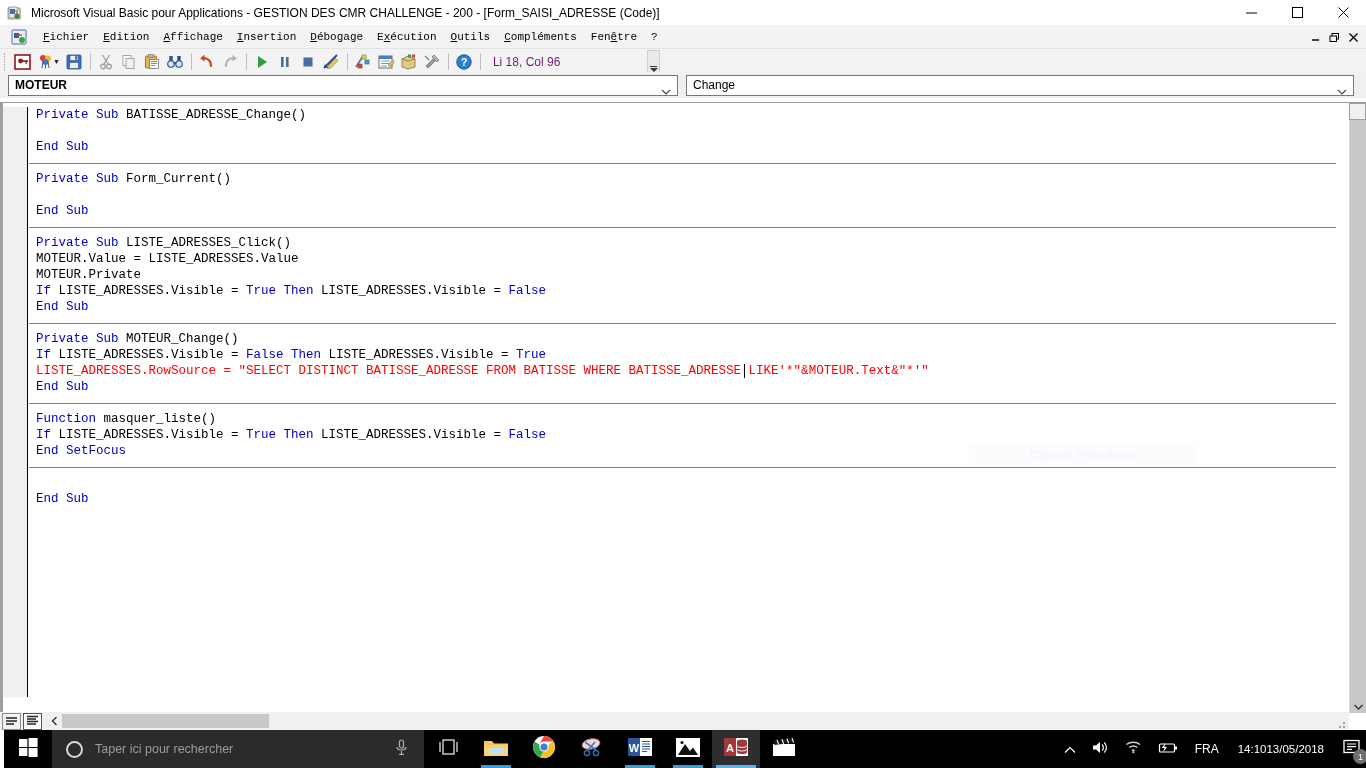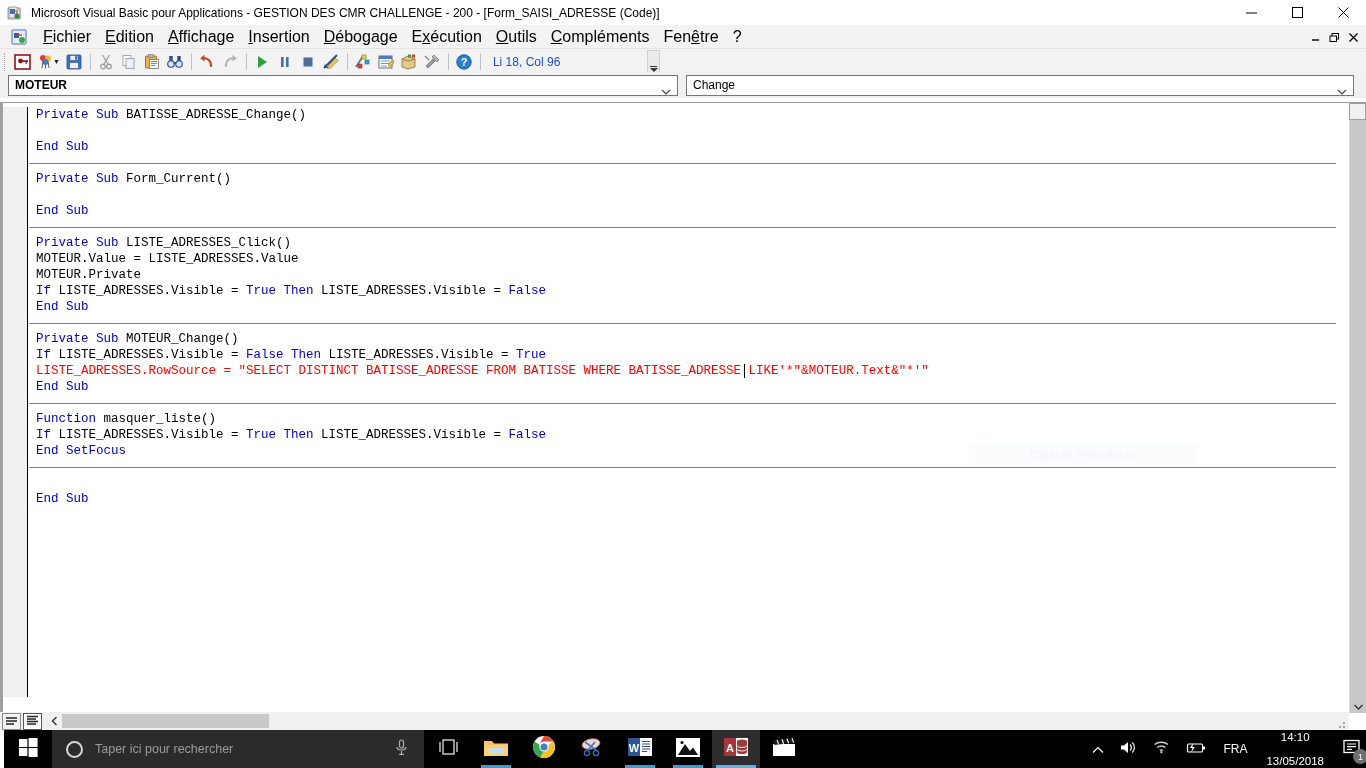--- a/index.html
+++ b/index.html
@@ -44,22 +44,22 @@
     position: absolute; left: 0; top: 25px; width: 1366px; height: 24px;
     background: #f3f3f3;
     border-bottom: 1px solid #e3e3e3;
     display: flex; align-items: center;
   }
   .menu-app-icon {
     width: 18px; height: 18px; margin-left: 10px; margin-right: 8px;
     position: relative; flex: none;
   }
   .menu-item {
-    font-size: 16px; color: #000; padding: 2px 7px; white-space: nowrap;
-    font-family: Liberation Sans, sans-serif;
+    font-size: 11px; color: #000; padding: 2px 7px; white-space: nowrap;
+    font-family: Liberation Mono, monospace;
   }
   .menu-item u { text-decoration: underline; }
   .mdi-controls {
     position: absolute; right: 4px; top: 0; height: 24px;
     display: flex; align-items: center; gap: 2px;
   }
   .mdi-btn {
     width: 17px; height: 20px; display: flex; align-items: center; justify-content: center;
     color: #000;
   }
@@ -75,21 +75,21 @@
     width: 4px; height: 18px; margin-left: 4px; margin-right: 3px;
     border-left: 1px dotted #a0a0a0;
   }
   .tb-btn {
     width: 23px; height: 22px; display: flex; align-items: center; justify-content: center;
     flex: none;
   }
   .tb-sep { width: 1px; height: 17px; background: #c0c0c0; margin: 0 4px; flex: none; }
   .tb-caret { font-size: 7px; color: #222; margin-left: -4px; margin-right: 3px; }
   .tb-status {
-    font-size: 12px; color: #1d4ed8; margin-left: 8px; white-space: nowrap;
+    font-size: 12px; color: #701a75; margin-left: 8px; white-space: nowrap;
     font-family: "Liberation Sans", sans-serif;
   }
   .tb-overflow {
     position: absolute; right: 706px; top: 1px; width: 13px; height: 24px;
     background: #eaeaea; border: 1px solid #cfcfcf;
     display: flex; flex-direction: column; align-items: center; justify-content: flex-end;
     padding-bottom: 1px;
   }
   .tb-overflow .bar { width: 7px; height: 1px; background: #333; margin-bottom: 1px; }
   .tb-overflow .tri {
@@ -234,21 +234,21 @@
   .tb-app.active::after { background: #5fb3e8; left: 4px; width: 40px; }
   .tray {
     margin-left: auto; display: flex; align-items: center; height: 38px; padding-right: 0px;
   }
   .tray-icon {
     padding: 0 8px; display: flex; align-items: center; justify-content: center;
     height: 38px; color: #fff;
   }
   .tray-lang { font-size: 12px; color: #fff; padding: 0 9px; font-family: "Liberation Sans", sans-serif; }
   .tray-clock {
-    display: flex; flex-direction: column; align-items: center; justify-content: space-between;
+    display: flex; flex-direction: row; align-items: center; justify-content: space-between;
     color: #fff; font-size: 11.5px; line-height: 14px; padding: 0 10px; height: 38px;
     font-family: "Liberation Sans", sans-serif;
   }
   .tray-notif {
     width: 36px; height: 38px; display: flex; align-items: center; justify-content: center;
     position: relative;
   }
   .notif-badge {
     position: absolute; right: 2px; bottom: 4px; width: 15px; height: 15px;
     border-radius: 50%; background: #6e6e6e; color: #fff; font-size: 9px;

